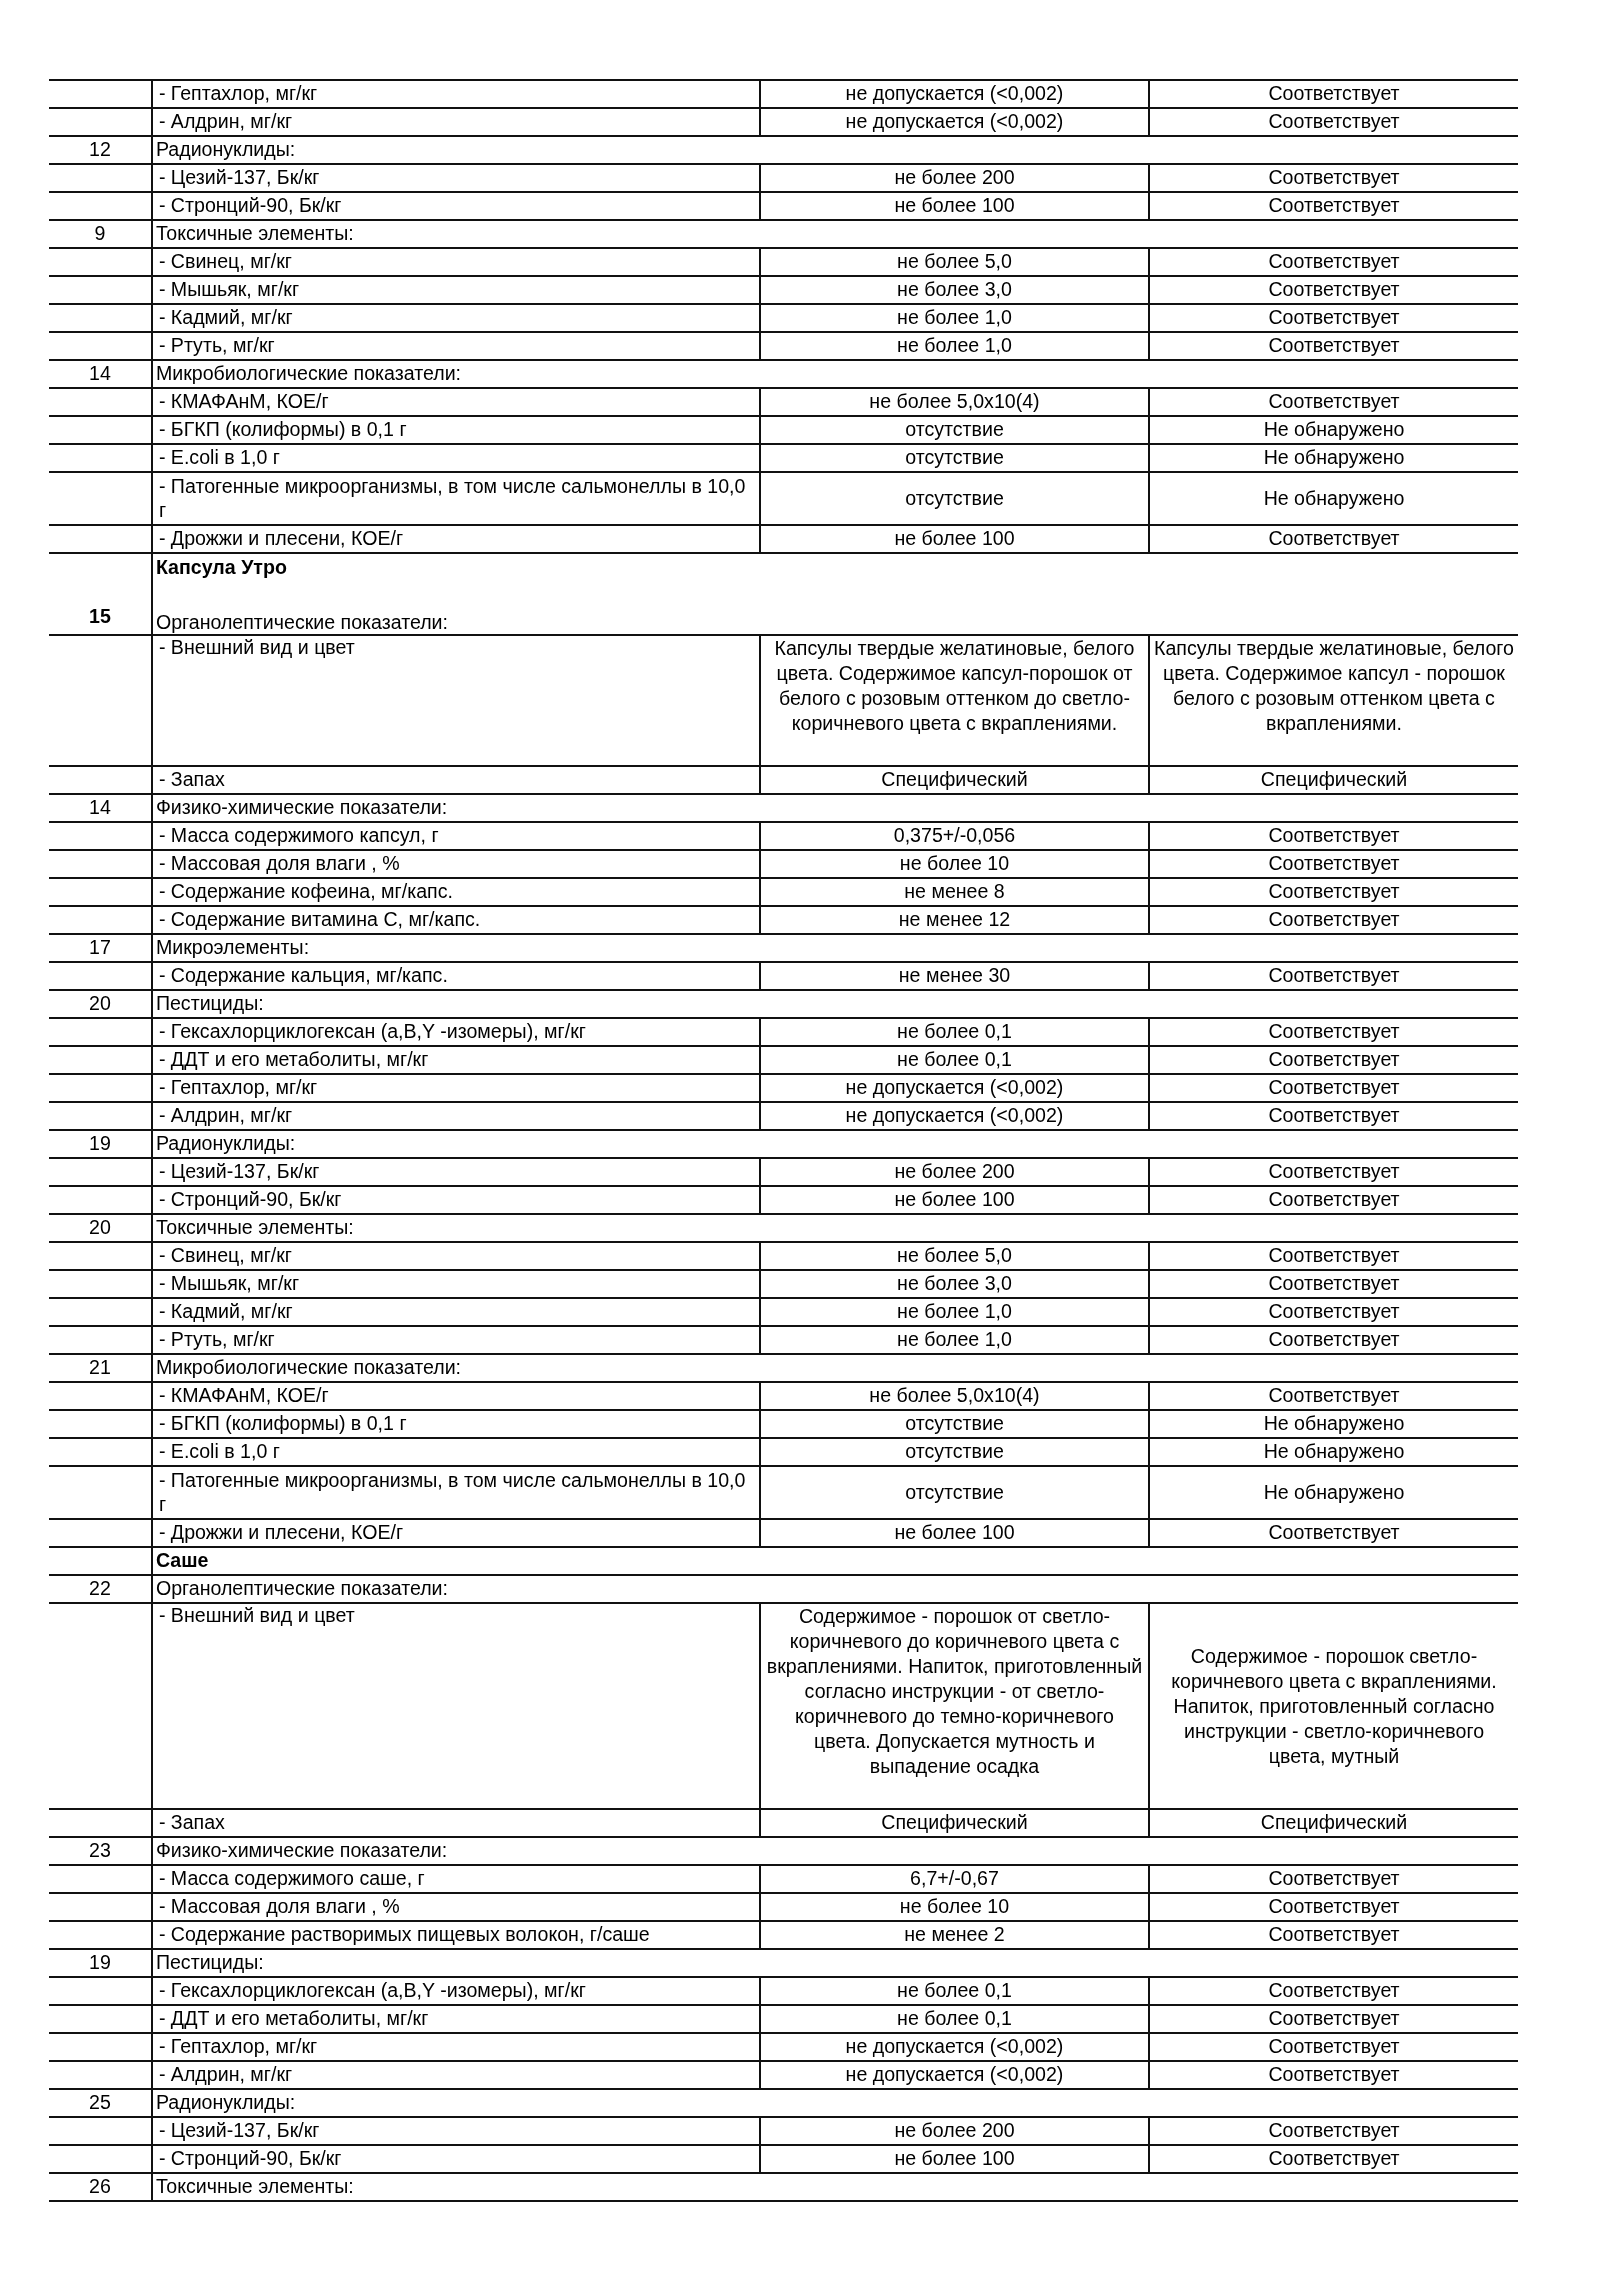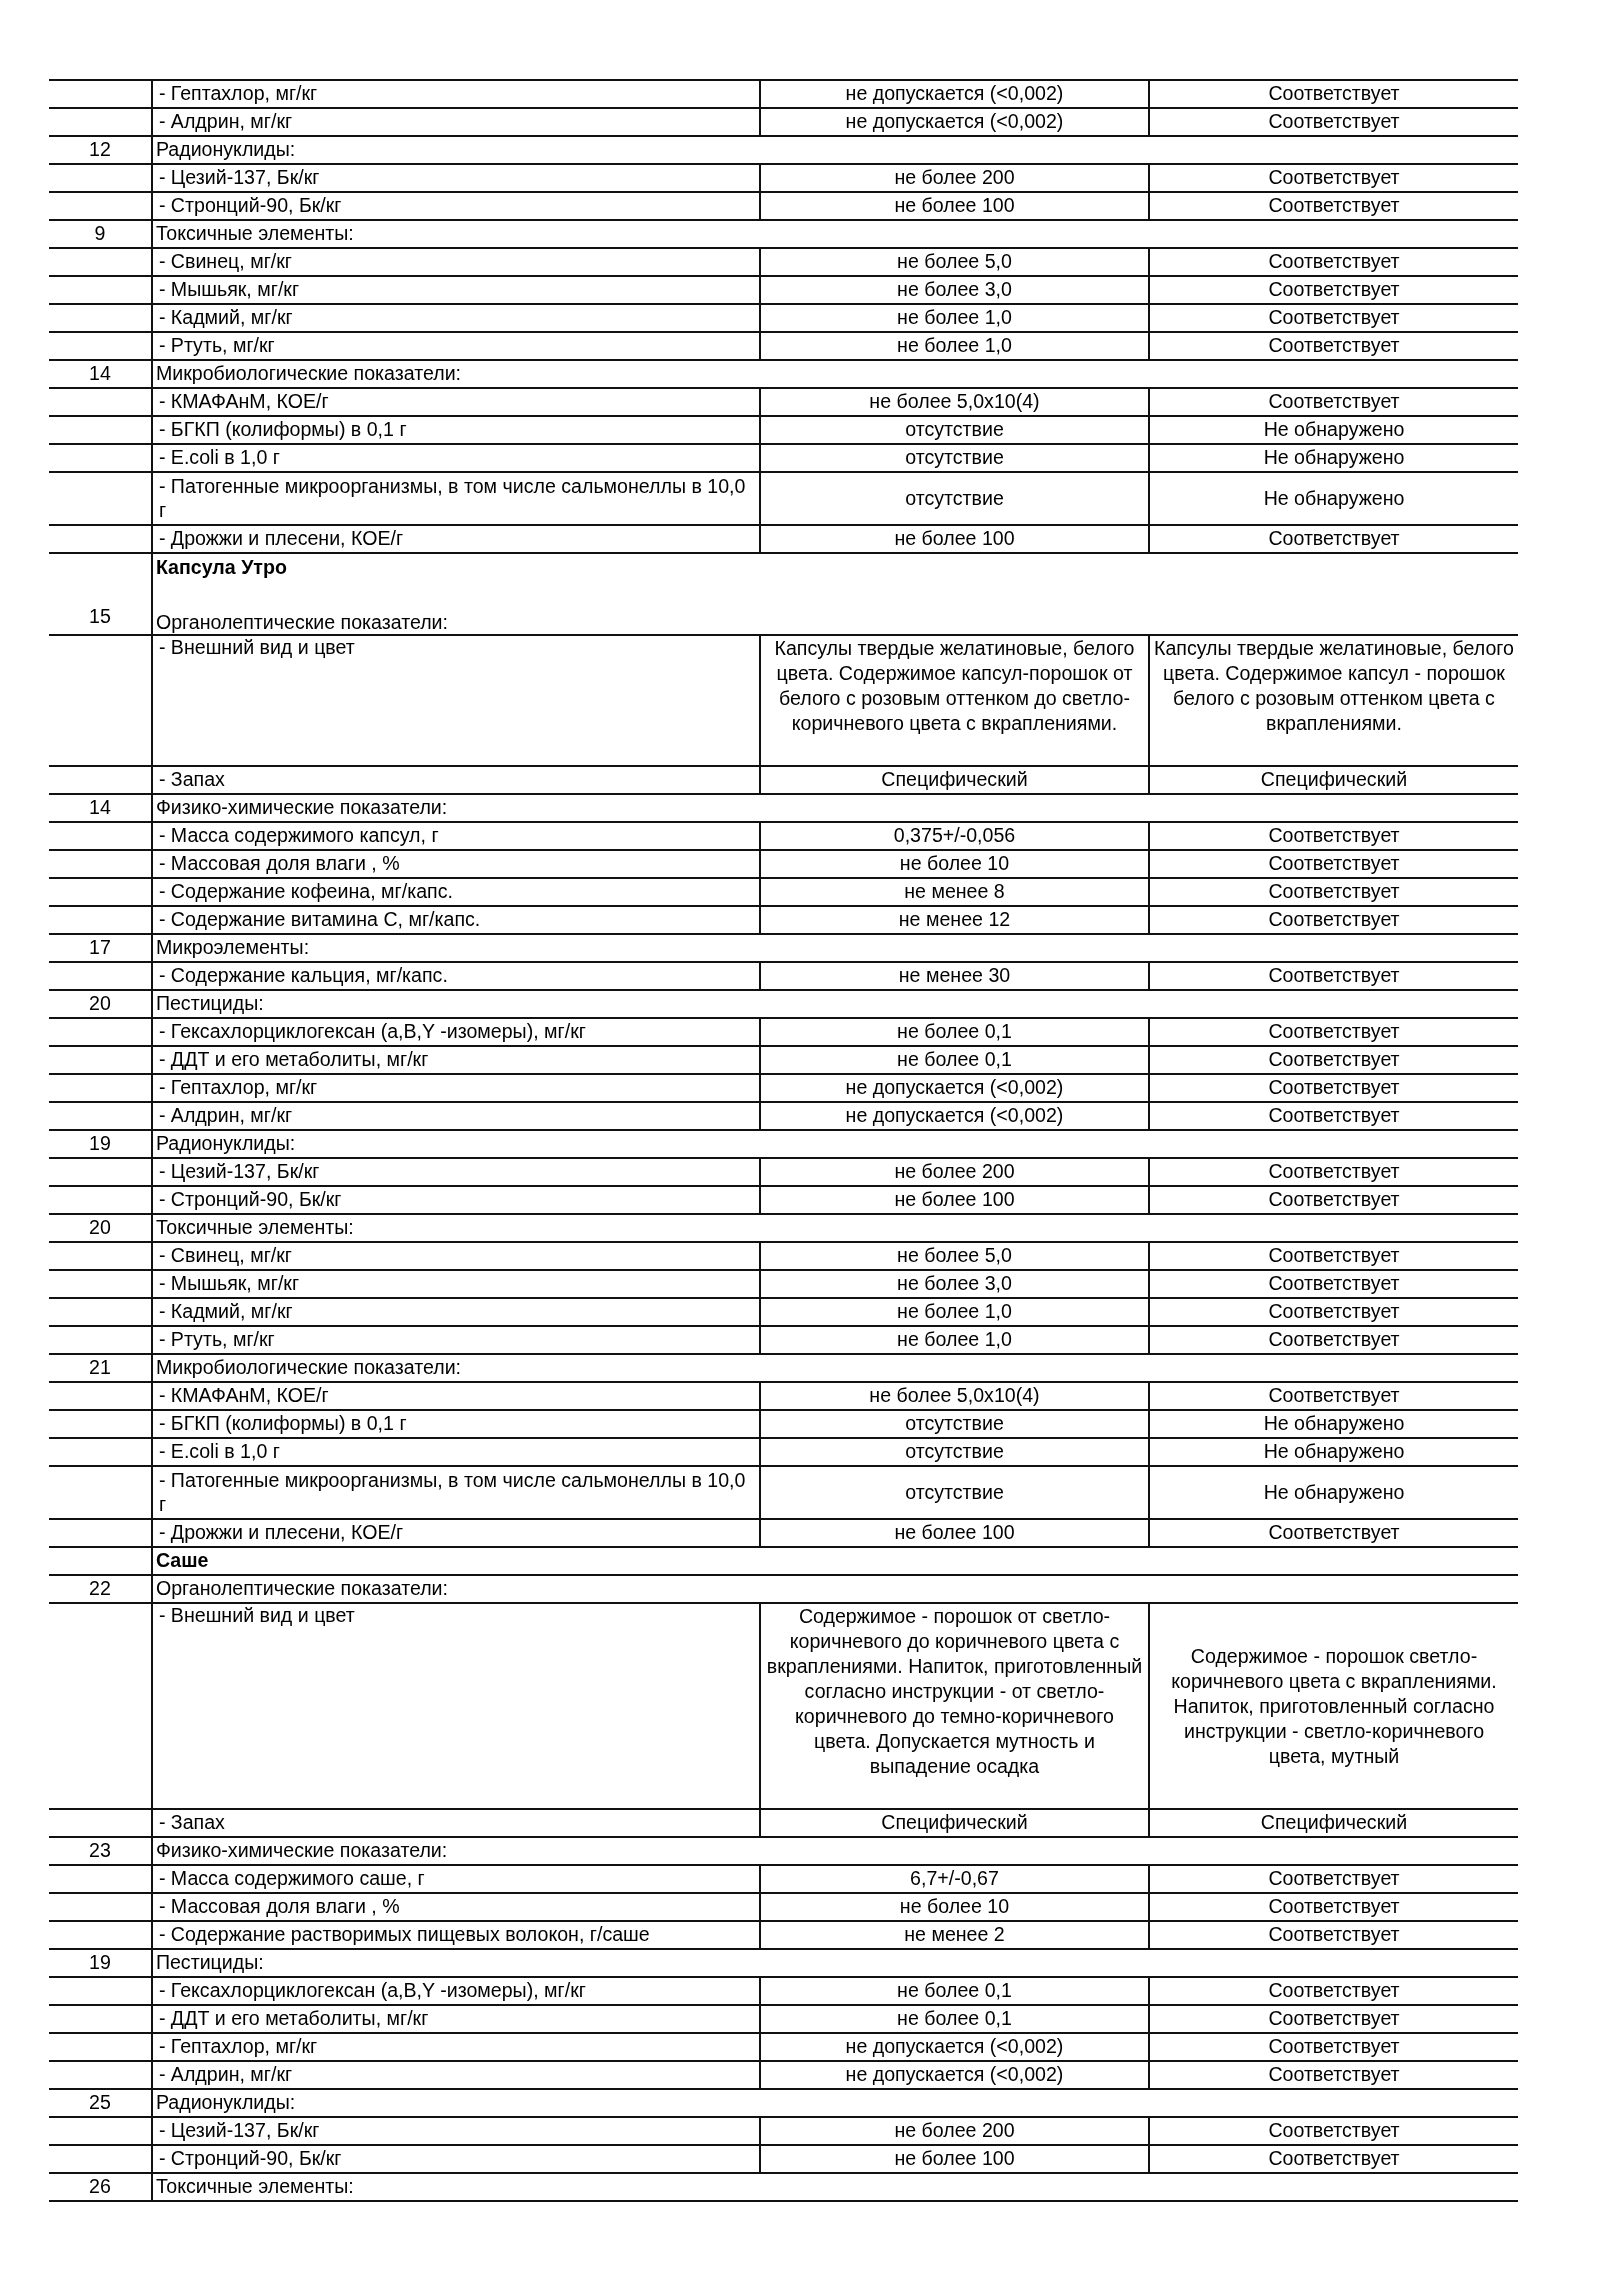--- a/index.html
+++ b/index.html
@@ -18,21 +18,21 @@
   tr.item td.num { border-right: 2px solid #111; }
   td.label { border-right: 2px solid #111; text-align: left; padding-left: 5.9px; }
   tr.section td.label { border-right: none; padding-left: 2.9px; }
   tr.group td.label { border-right: none; padding-left: 2.9px; font-weight: bold; }
   td.norm { text-align: center; border-right: 2px solid #111; }
   td.res { text-align: center; }
   tr.item td.num { border-top: none; border-bottom: none; }
   tr.double td { height: 53px; }
   tr.double td.label { line-height: 23.5px; }
   tr.merged td { height: 69px; vertical-align: top; }
-  tr.merged td.num { vertical-align: bottom; padding-bottom: 5.9px; }
+  tr.merged td.num { vertical-align: bottom; padding-bottom: 5.9px; font-weight: bold; }
   tr.merged .group-title { font-weight: bold; display: block; margin-top: 2px; }
   tr.merged .section-title { display: block; margin-top: 31px; }
   tr.tall td { vertical-align: top; border-radius: 20px; }
   tr.tall td.norm, tr.tall td.res { line-height: 25px; }
   tr.tall-a td { height: 131px; }
   tr.tall-b td { height: 206px; }
   tr.tall-b td.res { vertical-align: middle; }
   
   tr.item td.num, tr.double td.num, tr.tall td.num { border-top: 0; border-bottom: 0; }
 </style>

